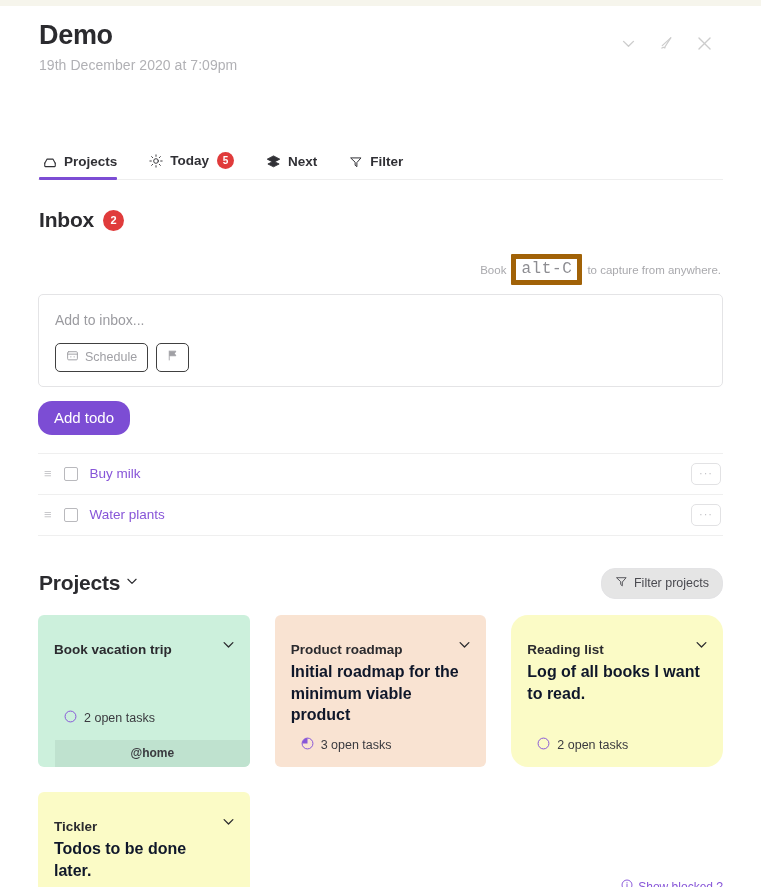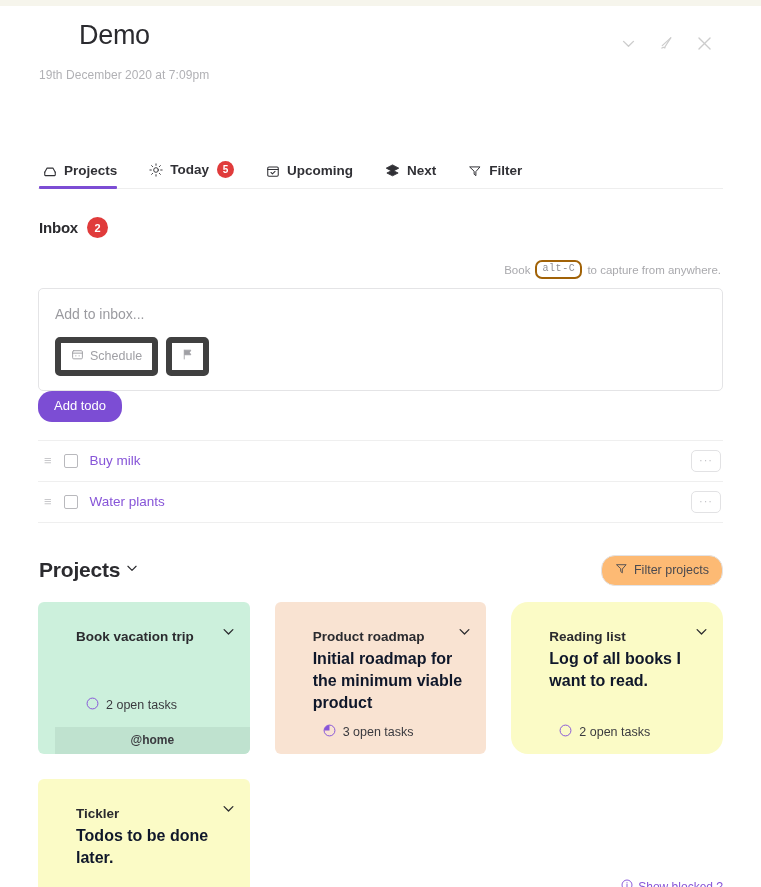--- a/index.html
+++ b/index.html
@@ -34,30 +34,29 @@
   .header {
     padding-top: 14px;
     display: flex;
     align-items: flex-start;
     justify-content: space-between;
   }
   .header-left { padding-left: 1px; }
 
   .app-title {
     font-size: 27px;
-    font-weight: normal;
+    font-weight: bold;
     letter-spacing: -0.3px;
     color: #2b2b2f;
     line-height: 1.15;
-    margin-left: 40px;
   }
   .app-subtitle {
-    font-size: 12px;
+    font-size: 14px;
     color: #b1b1b5;
-    margin-top: 17px;
+    margin-top: 6px;
     letter-spacing: 0.05px;
   }
 
   .win-ctrls {
     display: flex;
     align-items: center;
     gap: 16px;
     padding-top: 12px;
     padding-right: 8px;
   }
@@ -116,21 +115,21 @@
 
   
   .inbox-head {
     display: flex;
     align-items: center;
     gap: 9px;
     margin-top: 28px;
     padding-left: 1px;
   }
   .inbox-title {
-    font-size: 15px;
+    font-size: 21px;
     font-weight: bold;
     color: #2b2b2f;
     letter-spacing: -0.2px;
   }
   .inbox-badge {
     display: inline-flex;
     align-items: center; justify-content: center;
     min-width: 21px; height: 21px;
     border-radius: 50%;
     background: #e03b3b;
@@ -146,23 +145,23 @@
     font-size: 11.5px;
     color: #a9a9ad;
     display: flex;
     justify-content: flex-end;
     align-items: center;
     gap: 5px;
     padding-right: 2px;
   }
   .kbd {
     font-family: "Liberation Mono", monospace;
-    font-size: 10px;
-    border: 2px solid #a16207;
-    border-radius: 7px;
+    font-size: 16px;
+    border: 5px solid #a16207;
+    border-radius: 1px;
     padding: 2px 5px 3px;
     color: #8d8d92;
     background: #fff;
     line-height: 1;
     letter-spacing: 0.6px;
   }
 
   .capture-box {
     margin-top: 9px;
     border: 1px solid #e4e4e6;
@@ -184,42 +183,43 @@
 
   .capture-actions {
     display: flex;
     gap: 8px;
     margin-top: 14px;
   }
   .chip-btn {
     display: inline-flex;
     align-items: center;
     gap: 6px;
-    border: 6px solid #404040;
+    border: 1px solid #404040;
     border-radius: 5px;
     background: #fff;
     padding: 5px 10px;
     font-size: 12.5px;
     color: #a0a0a5;
     cursor: pointer;
     font-family: "Liberation Sans", sans-serif;
     line-height: 1.2;
   }
   .chip-btn.icon-only { padding: 5px 9px; }
 
   .btn-primary {
+    margin-top: 14px;
     display: inline-flex;
     align-items: flex-start;
     gap: 7px;
     background: #7c4dd4;
     color: #fff;
     border: none;
     border-radius: 14px;
     padding: 7px 16px;
-    font-size: 13px;
+    font-size: 15px;
     cursor: pointer;
     font-family: "Liberation Sans", sans-serif;
     line-height: 1.3;
   }
 
   
   .todo-list { margin-top: 18px; }
   .todo-row {
     display: flex;
     align-items: center;
@@ -282,21 +282,21 @@
     font-weight: bold;
     color: #2b2b2f;
     letter-spacing: -0.2px;
   }
   .pill-btn {
     display: inline-flex;
     align-items: center;
     gap: 6px;
     border: 1px solid #e3e3e5;
     border-radius: 14px;
-    background: #fdba74;
+    background: #e5e5e5;
     padding: 6px 13px;
     font-size: 12.5px;
     color: #4a4a50;
     cursor: pointer;
     font-family: "Liberation Sans", sans-serif;
     line-height: 1.2;
   }
 
   .cards-grid {
     margin-top: 16px;
@@ -312,21 +312,20 @@
     flex-direction: column;
     min-height: 152px;
     cursor: pointer;
     position: relative;
   }
   .pcard-body {
     padding: 25px 16px 0;
     flex: 1;
     display: flex;
     flex-direction: column;
-    margin-left: 22px;
   }
   .pcard-top {
     display: flex;
     align-items: flex-start;
     justify-content: space-between;
     gap: 8px;
   }
   .pcard-title {
     font-size: 13.5px;
     font-weight: bold;
@@ -439,30 +438,20 @@
             <line x1="4.5" y1="4.5" x2="6.3" y2="6.3"></line>
             <line x1="17.7" y1="17.7" x2="19.5" y2="19.5"></line>
             <line x1="4.5" y1="19.5" x2="6.3" y2="17.7"></line>
             <line x1="17.7" y1="6.3" x2="19.5" y2="4.5"></line>
           </svg>
       </span>
       <span>Today</span>
       <span class="tab-badge">5</span>
     </div>
 
-    <div class="tab">
-      <span class="tico">
-        <svg width="14" height="14" viewBox="0 0 24 24" fill="none" stroke="currentColor" stroke-width="1.8" stroke-linecap="round" stroke-linejoin="round">
-            <rect x="3" y="5" width="18" height="16" rx="2"></rect>
-            <line x1="3" y1="9.5" x2="21" y2="9.5"></line>
-            <polyline points="8.5 14.5 11 17 15.5 12.5"></polyline>
-          </svg>
-      </span>
-      <span>Upcoming</span>
-    </div>
 
     <div class="tab">
       <span class="tico">
         <svg width="15" height="15" viewBox="0 0 24 24" fill="currentColor" stroke="currentColor" stroke-width="1.4" stroke-linejoin="round">
             <polygon points="12 3 22 8.2 12 13.4 2 8.2"></polygon>
             <polygon points="12 11.5 21 16 12 20.5 3 16"></polygon>
           </svg>
       </span>
       <span>Next</span>
     </div>

